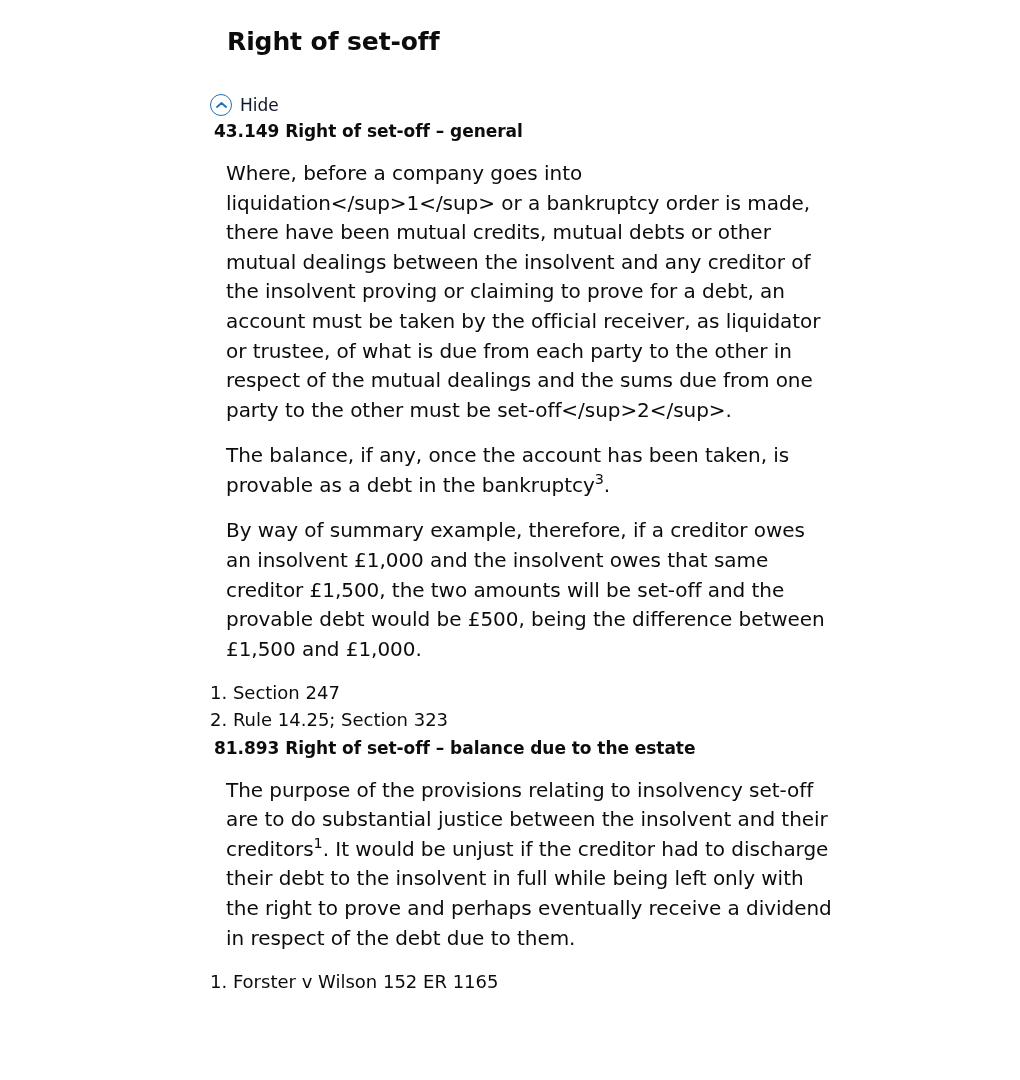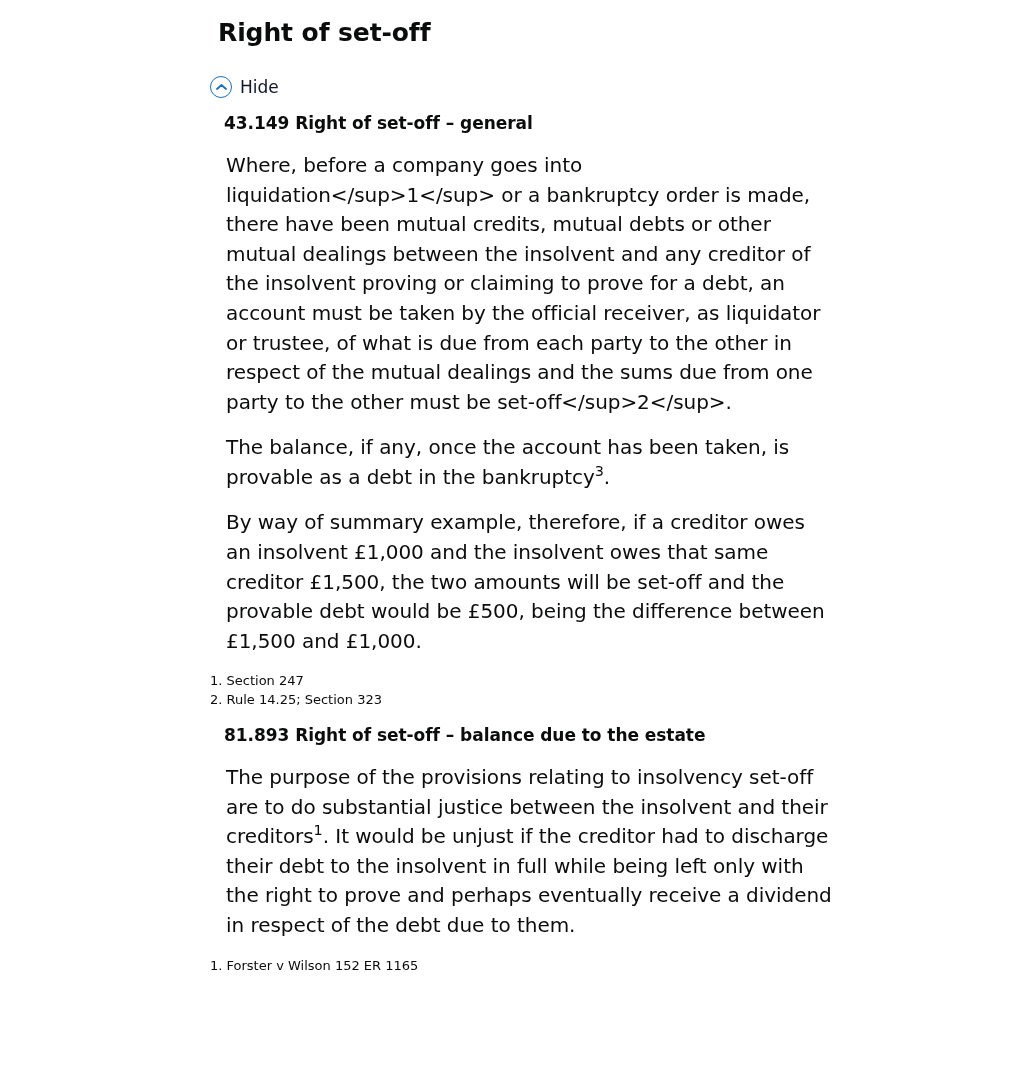--- a/index.html
+++ b/index.html
@@ -25,21 +25,21 @@
     position: absolute;
     left: 210px;
     top: 0;
     width: 640px;
   }
   h1.page-title {
     font-size: 25px;
     line-height: 1.2;
     font-weight: 700;
     letter-spacing: -0.1px;
-    margin: 8px;
+    margin: 17px;
     padding-top: 10px;
   }
   .hide-toggle {
     display: inline-flex;
     align-items: center;
     gap: 8px;
     margin-top: 20px;
     color: #1d70b8;
     cursor: pointer;
     font-size: 17px;
@@ -59,33 +59,33 @@
   .hide-toggle .chev-circle svg {
     display: block;
   }
   .hide-toggle .hide-label {
     font-size: 17px;
     color: #0f172a;
   }
   h2.section-heading {
     font-size: 17px;
     font-weight: 700;
-    margin: 14px;
+    margin: 4px;
     padding: 0;
     line-height: 1.35;
     letter-spacing: -0.05px;
   }
   p.body-text {
     font-size: 20px;
     line-height: 1.48;
     margin: 16px;
     letter-spacing: -0.05px;
   }
   p.footnote {
-    font-size: 13px;
+    font-size: 18px;
     line-height: 1.45;
     margin: 0;
     color: #0b0c0c;
   }
   .sp-heading-first { margin-top: 54px; }
   .sp-after-heading { margin-top: 23px; }
   .sp-para { margin-top: 23px; }
   .sp-footnote-first { margin-top: 28px; }
   .sp-footnote { margin-top: 26px; }
   .sp-heading { margin-top: 40px; }

